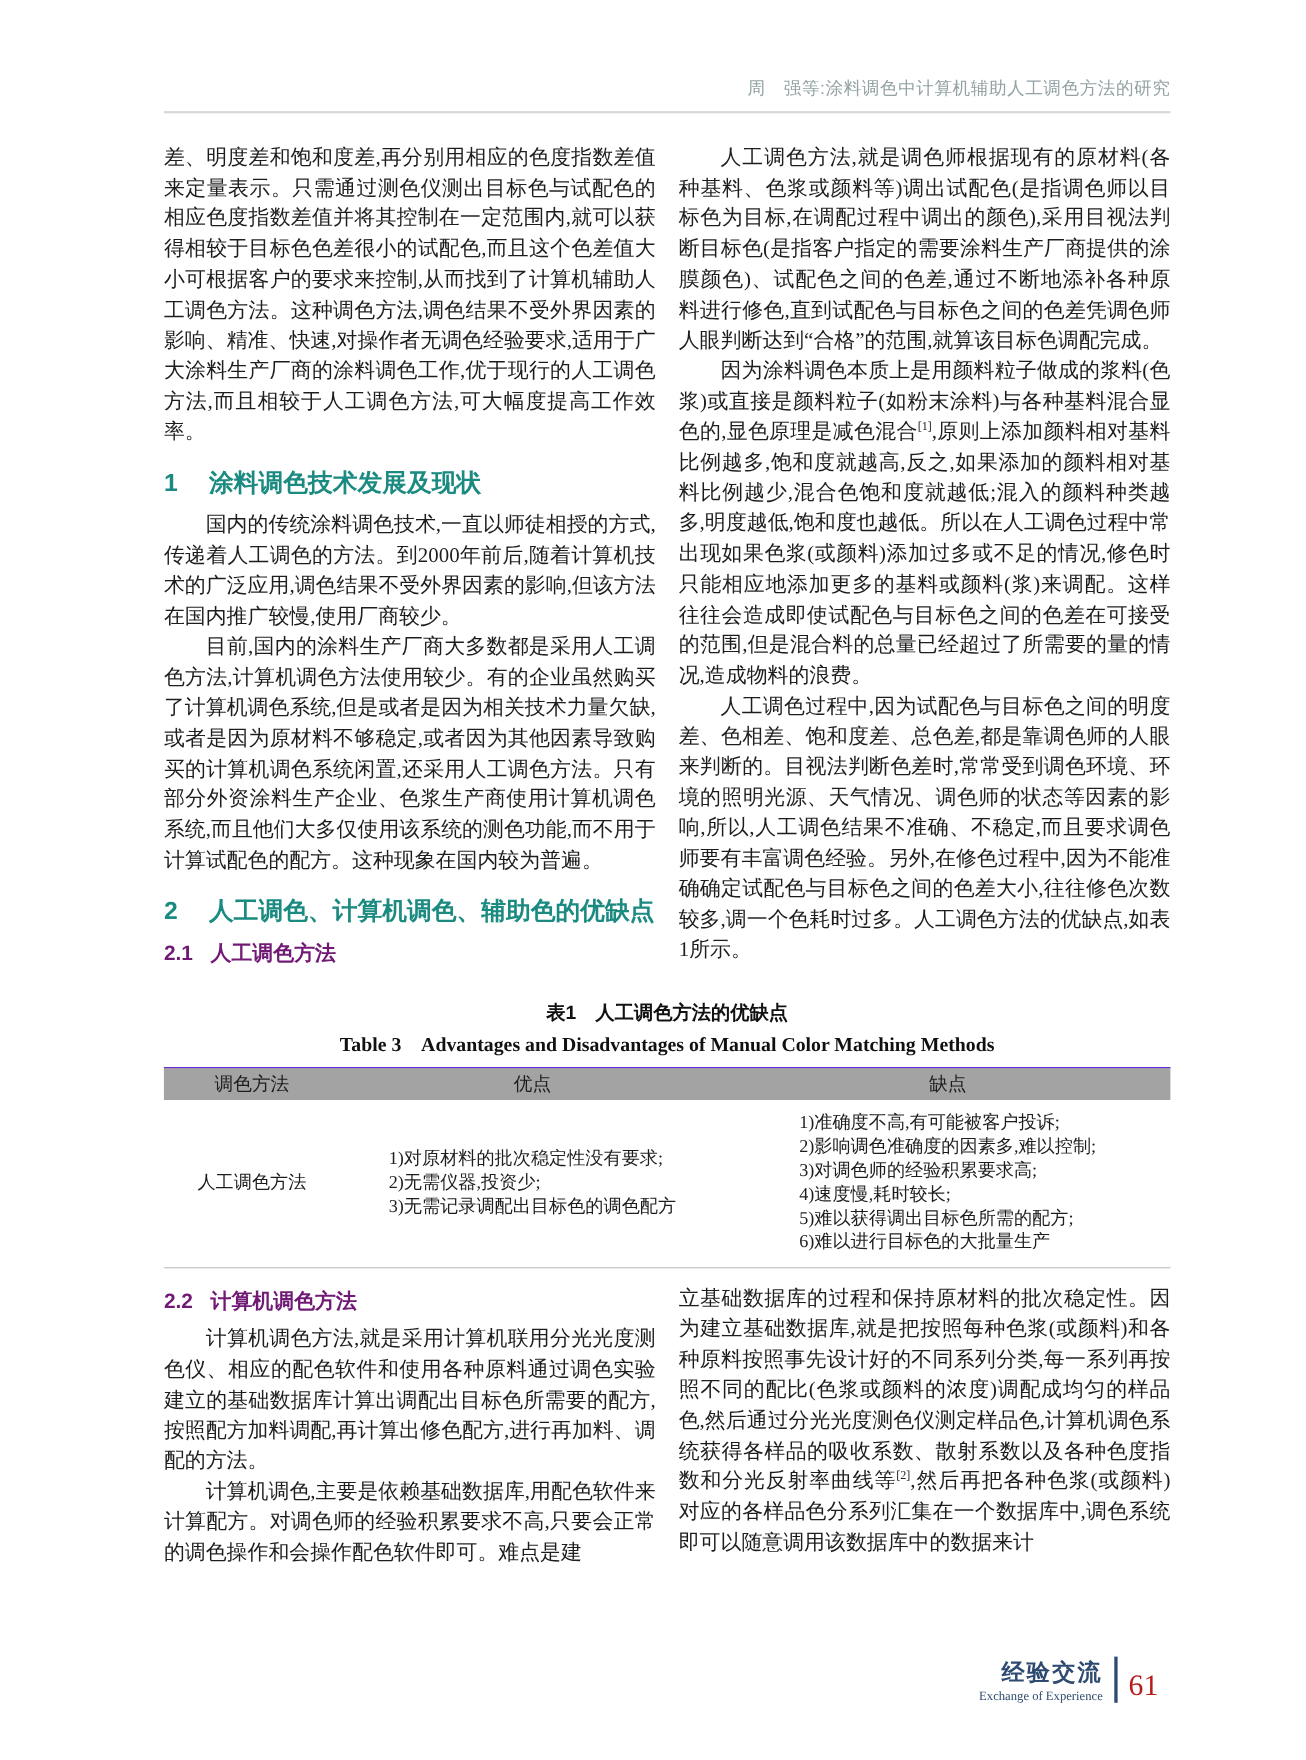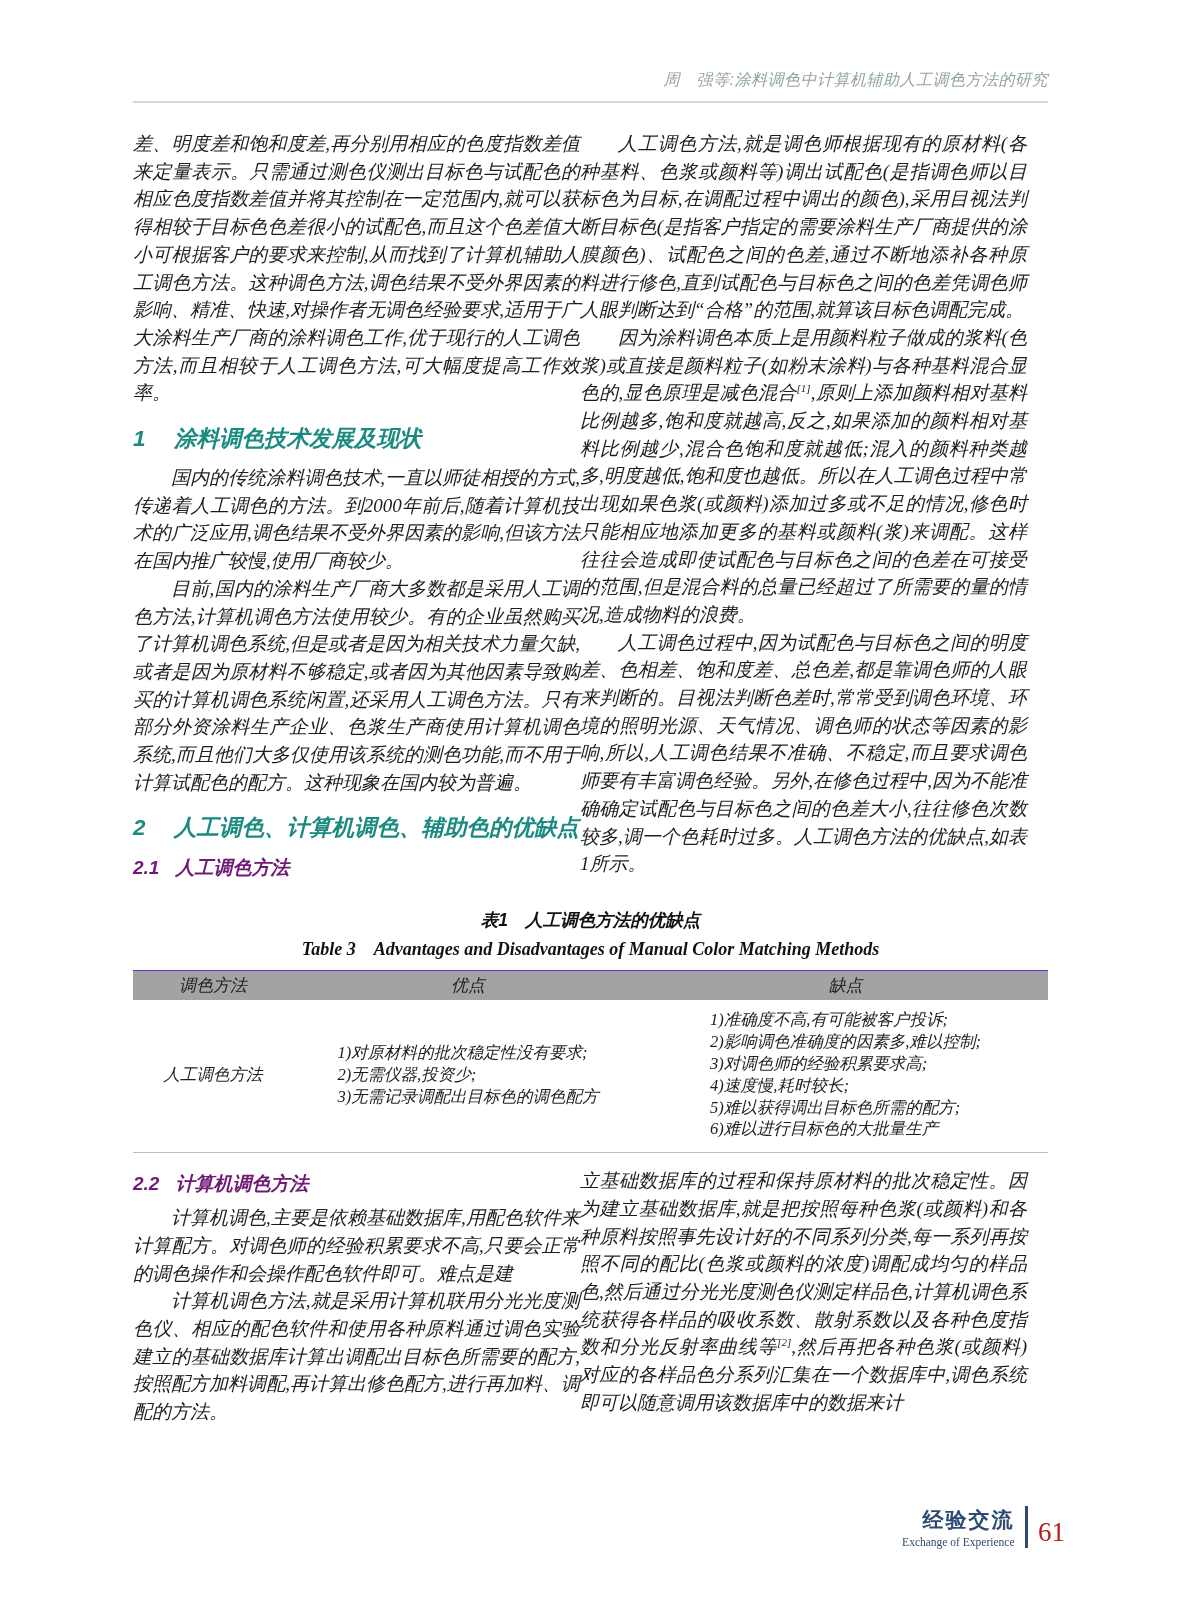--- a/index.html
+++ b/index.html
@@ -5,35 +5,35 @@
   html,body { margin:0; padding:0; background:#e8e8e8; }
   .page {
     position:relative;
     width:1187px; height:1600px;
     margin:0 auto;
     background:#ffffff;
     overflow:hidden;
     font-family:"Liberation Serif","DejaVu Serif",serif;
     color:#1d1d1d;
   }
-  .content { position:absolute; left:133px; top:70px; width:915px;font-style:italic; }
+  .content { position:absolute; left:149px; top:70px; width:915px; }
 
   
   .running-head {
     text-align:right;
     font-family:"Liberation Sans","DejaVu Sans",sans-serif;
     font-size:16px;
     color:#92a2a5;
     padding-bottom:10px;
     border-bottom:2px solid #d5d9d6;
     letter-spacing:0.5px;
   }
 
   
-  .columns { display:flex; margin-top:27px; }
+  .columns { display:flex; gap:21px; margin-top:27px; }
   .col { width:447px; }
 
   p.body-text {
     margin:0;
     font-size:19px;
     line-height:27.7px;
     text-align:justify;
   }
   p.indent { text-indent:2em; }
   sup { font-size:11px; line-height:0; }
@@ -97,21 +97,21 @@
     padding:9px 0 12px 0;
     border-bottom:1.5px solid #b9c1bd;
     font-size:16.5px;
     line-height:21.8px;
   }
   .cell-method { text-align:center; }
   .cell-list { width:fit-content; margin:0 auto; }
   .cell-list div { white-space:nowrap; }
 
   
-  .footer { position:absolute; right:122px; bottom:52px; display:flex; align-items:stretch; }
+  .footer { position:absolute; right:134px; bottom:52px; display:flex; align-items:stretch; }
   .footer-text { text-align:right; padding-right:10px; }
   .footer-cn {
     font-family:"Liberation Sans","DejaVu Sans",sans-serif;
     font-weight:700; font-size:21px; letter-spacing:2px;
     color:#2e4a70;
   }
   .footer-en {
     font-family:"Liberation Serif","DejaVu Serif",serif;
     font-size:11.5px; margin-top:2px; color:#2e4a70;
   }
@@ -191,22 +191,22 @@
         </div>
       </div>
     </div>
 
     <div class="columns" style="margin-top:14px;">
       <div class="col">
         <div class="sec-h2" style="margin-top:4px;">
           <span class="sec-num">2.2</span>
           <span class="sec-title">计算机调色方法</span>
         </div>
+        <p class="body-text indent">计算机调色方法,就是采用计算机联用分光光度测色仪、相应的配色软件和使用各种原料通过调色实验建立的基础数据库计算出调配出目标色所需要的配方,按照配方加料调配,再计算出修色配方,进行再加料、调配的方法。</p>
         <p class="body-text indent">计算机调色,主要是依赖基础数据库,用配色软件来计算配方。对调色师的经验积累要求不高,只要会正常的调色操作和会操作配色软件即可。难点是建</p>
-        <p class="body-text indent">计算机调色方法,就是采用计算机联用分光光度测色仪、相应的配色软件和使用各种原料通过调色实验建立的基础数据库计算出调配出目标色所需要的配方,按照配方加料调配,再计算出修色配方,进行再加料、调配的方法。</p>
       </div>
 
       <div class="col">
         <p class="body-text"><span>立基础数据库的过程和保持原材料的批次稳定性。因为建立基础数据库,就是把按照每种色浆(或颜料)和各种原料按照事先设计好的不同系列分类,每一系列再按照不同的配比(色浆或颜料的浓度)调配成均匀的样品色,然后通过分光光度测色仪测定样品色,计算机调色系统获得各样品的吸收系数、散射系数以及各种色度指数和分光反射率曲线等</span><sup>[2]</sup><span>,然后再把各种色浆(或颜料)对应的各样品色分系列汇集在一个数据库中,调色系统即可以随意调用该数据库中的数据来计</span></p>
       </div>
     </div>
   </div>
 
   <div class="footer">
     <div class="footer-text">

